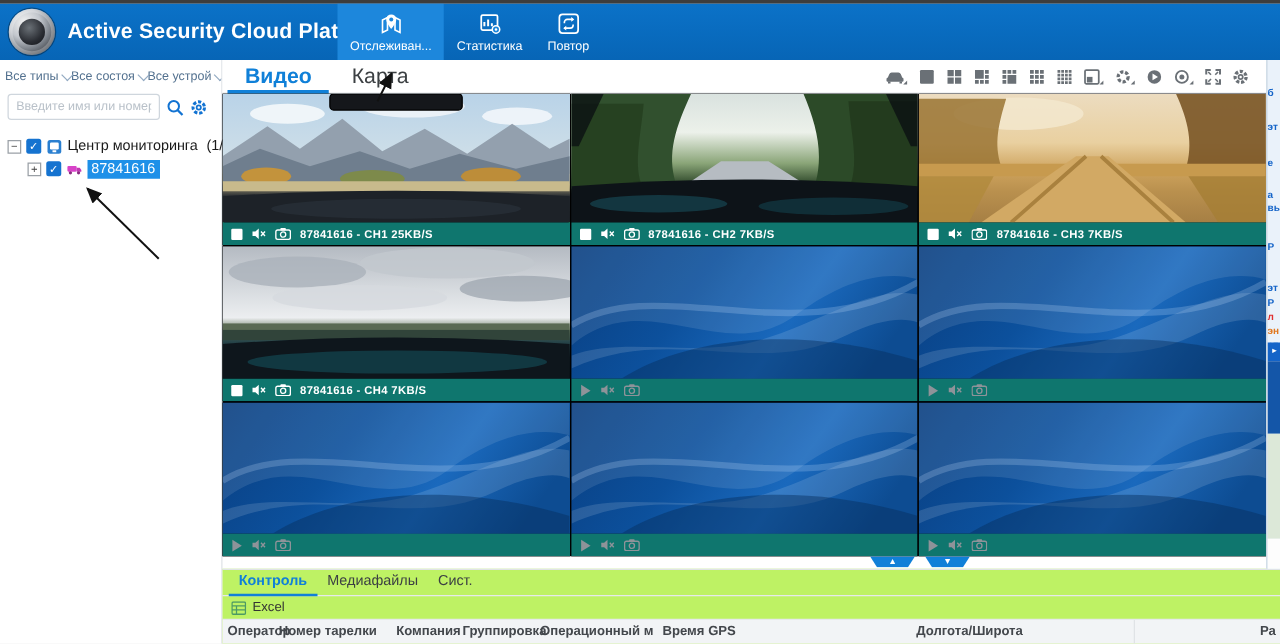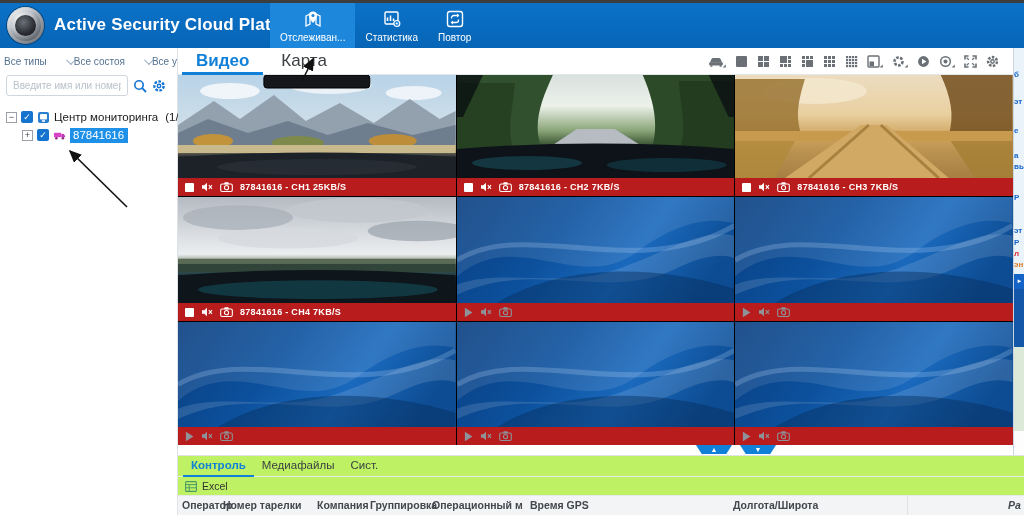--- a/index.html
+++ b/index.html
@@ -22,21 +22,21 @@
   .nav-item { height:45px; display:flex; flex-direction:column; align-items:center; justify-content:center;
     gap:3px; color:#fff; font-size:10px; padding:0 10px; cursor:pointer; white-space:nowrap; }
   .nav-item.active { background:#1d87dc; }
   .nav-ic { width:20px; height:20px; }
 
   
   .sidebar { position:absolute; left:0; top:48px; width:178px; height:467px; background:#fff;
     border-right:1px solid #dfe3e8; }
   .filters { display:flex; align-items:center; padding:8px 3px 4px 4px; gap:1px;
     color:#53718f; font-size:10px; white-space:nowrap; overflow:hidden; }
-  .filter { display:flex; align-items:center; gap:19px; cursor:pointer; }
+  .filter { display:flex; align-items:center; gap:2px; cursor:pointer; }
   .caret { width:7px; height:7px; border-right:1.4px solid #93aac2; border-bottom:1.4px solid #93aac2;
     transform:rotate(45deg) translateY(-2px); flex:0 0 auto; }
   .search-row { display:flex; align-items:center; gap:5px; padding:4px 4px 0 6px; }
   .search-input { width:122px; height:21px; border:1px solid #cfd6dd; border-radius:3px;
     font-size:10px; padding:0 6px; color:#333; outline:none; }
   .search-input::placeholder { color:#b9c1c9; }
   .sb-ic { width:14px; height:14px; color:#1273d2; cursor:pointer; }
   .tree { margin-top:12px; font-size:11.5px; color:#1a1a1a; }
   .tree-row { display:flex; align-items:center; gap:4px; height:18px; padding-left:6px; white-space:nowrap; }
   .tree-row.child { padding-left:22px; }
@@ -64,21 +64,21 @@
     display:grid; grid-template-columns:1fr 1fr 1fr; grid-template-rows:121px 124px 123px; gap:1px; }
   .tile { position:relative; background:#05080c; overflow:hidden; cursor:pointer; }
   .tile.selected { box-shadow:inset 0 0 0 1px #2ecc40; }
   .scene { position:absolute; left:0; top:0; right:0; bottom:18px; overflow:hidden; }
   .fillsvg { position:absolute; left:0; top:0; width:100%; height:100%; }
   .scene-m1 { background:linear-gradient(#b9d3e8,#cfdfe8 52%,#c9bc8e 68%,#23282e 80%,#191d22); }
   .scene-m2 { background:linear-gradient(#d9e2df,#ecf1ea 30%,#8aa578 54%,#3a5434 68%,#0d1318 78%,#0b1014); }
   .scene-m3 { background:linear-gradient(#ecdcc0,#e9d0a0 38%,#cda25c 60%,#b9904e 76%,#a67f44); }
   .scene-m4 { background:linear-gradient(#b4bac2,#d8dce0 34%,#eceef0 54%,#66775f 64%,#27454a 72%,#0e161c 84%,#0a1116); }
   .scene-wave { background:linear-gradient(125deg,#093e80,#0c509c 35%,#1a69bd 62%,#0d4c92 88%); }
-  .vbar { position:absolute; left:0; right:0; bottom:0; height:18px; background:#b91c1c;
+  .vbar { position:absolute; left:0; right:0; bottom:0; height:18px; background:#0f766e;
     display:flex; align-items:center; gap:7px; padding:0 7px; }
   .vbar .vb-label { color:#fff; font-size:9px; font-weight:700; letter-spacing:.3px; white-space:nowrap; }
   .vb-stop { width:9px; height:9px; background:#fff; border-radius:1px; flex:0 0 auto; cursor:pointer; }
   .vb-ic { color:#fff; flex:0 0 auto; cursor:pointer; }
   .vbar.idle .vb-ic { color:#8e9399; }
   .i-play { width:9px; height:11px; }
   .i-mute { width:12px; height:10px; }
   .i-cam  { width:13px; height:10px; }
 
   
@@ -91,21 +91,21 @@
     border-top:1px solid #dfe3e8; }
   .btabs { height:21px; display:flex; align-items:center; border-bottom:1px solid #e6e9ec; padding-left:5px; }
   .btab { font-size:11.5px; color:#3c4043; padding:0 8px; height:21px; line-height:19px; cursor:pointer; }
   .btab.active { color:#1080d8; border-bottom:2px solid #1080d8; font-weight:700; }
   .excel-row { height:19px; display:flex; align-items:center; gap:5px; padding-left:7px;
     border-bottom:1px solid #e6e9ec; font-size:10.5px; color:#333; cursor:pointer; }
   .excel-ic { width:12px; height:11px; color:#4c9a64; }
   .thead { position:relative; height:19px; background:#f2f4f6; }
   .th { position:absolute; top:3px; font-size:10.5px; font-weight:700; color:#43474c; white-space:nowrap; }
   .th.c0{left:4px;} .th.c1{left:45px;} .th.c2{left:139px;} .th.c3{left:192px;}
-  .th.c4{left:254px;} .th.c5{left:352px;} .th.c6{left:555px;} .th.c7{left:830px;font-style:italic;}
+  .th.c4{left:254px;} .th.c5{left:352px;} .th.c6{left:555px;} .th.c7{left:830px;}
   .th-sep { position:absolute; left:729px; top:0; width:1px; height:19px; background:#e0e3e6; }
 
   
   .rstrip { position:absolute; left:1013px; top:48px; width:11px; height:407px;
     background:#eaf2fa; border-left:1px solid #c9d6e2; overflow:hidden; }
   .frag { width:11px; font-size:8px; font-weight:700; color:#1464c8; line-height:9px;
     white-space:nowrap; overflow:hidden; }
   .frag.red { color:#e03030; } .frag.orange { color:#e07820; }
   .rs-tab { position:absolute; left:0; top:226px; width:11px; height:15px; background:#1464c8;
     color:#fff; font-size:6px; line-height:15px; text-align:center; cursor:pointer; }

